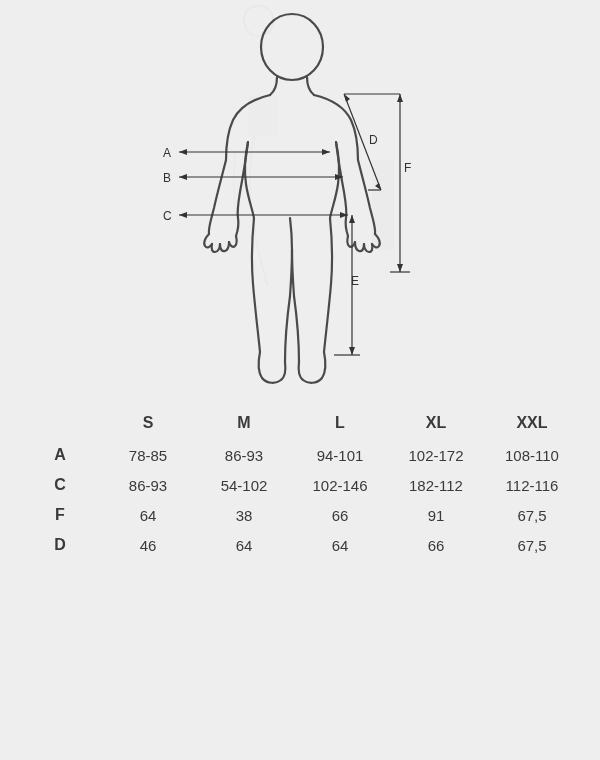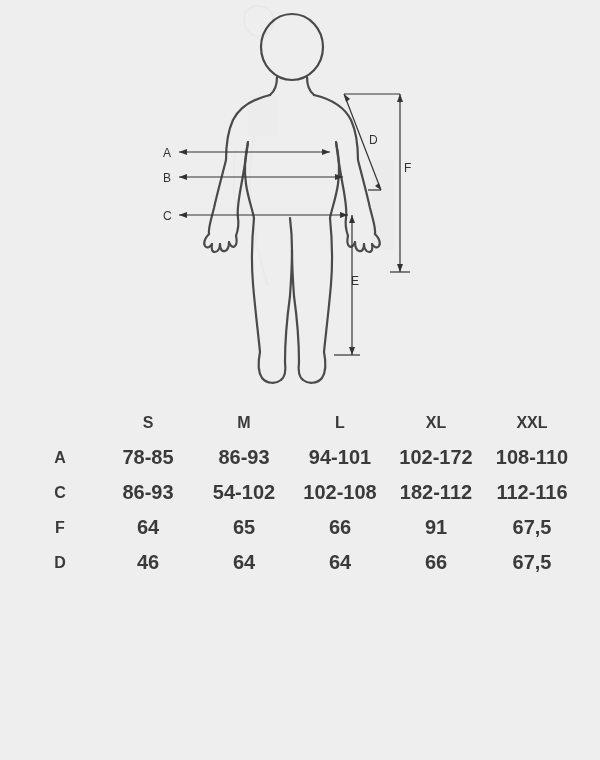--- a/index.html
+++ b/index.html
@@ -33,23 +33,23 @@
   }
   table.size-table {
     border-collapse: collapse;
     width: 560px;
     margin: 0 auto;
     table-layout: fixed;
   }
   table.size-table th,
   table.size-table td {
     text-align: center;
-    font-size: 20px;
+    font-size: 15px;
     padding: 6px 2px;
-    font-weight: bold;
+    font-weight: normal;
     color: #3a3a3a;
   }
   table.size-table thead th {
     font-weight: bold;
     font-size: 16px;
     padding-bottom: 8px;
   }
   table.size-table th.row-head {
     font-weight: bold;
     font-size: 16px;
@@ -198,28 +198,28 @@
         <td>78-85</td>
         <td>86-93</td>
         <td>94-101</td>
         <td>102-172</td>
         <td>108-110</td>
       </tr>
       <tr>
         <th class="row-head">C</th>
         <td>86-93</td>
         <td>54-102</td>
-        <td>102-108</td>
+        <td>102-146</td>
         <td>182-112</td>
         <td>112-116</td>
       </tr>
       <tr>
         <th class="row-head">F</th>
         <td>64</td>
-        <td>65</td>
+        <td>38</td>
         <td>66</td>
         <td>91</td>
         <td>67,5</td>
       </tr>
       <tr>
         <th class="row-head">D</th>
         <td>46</td>
         <td>64</td>
         <td>64</td>
         <td>66</td>

